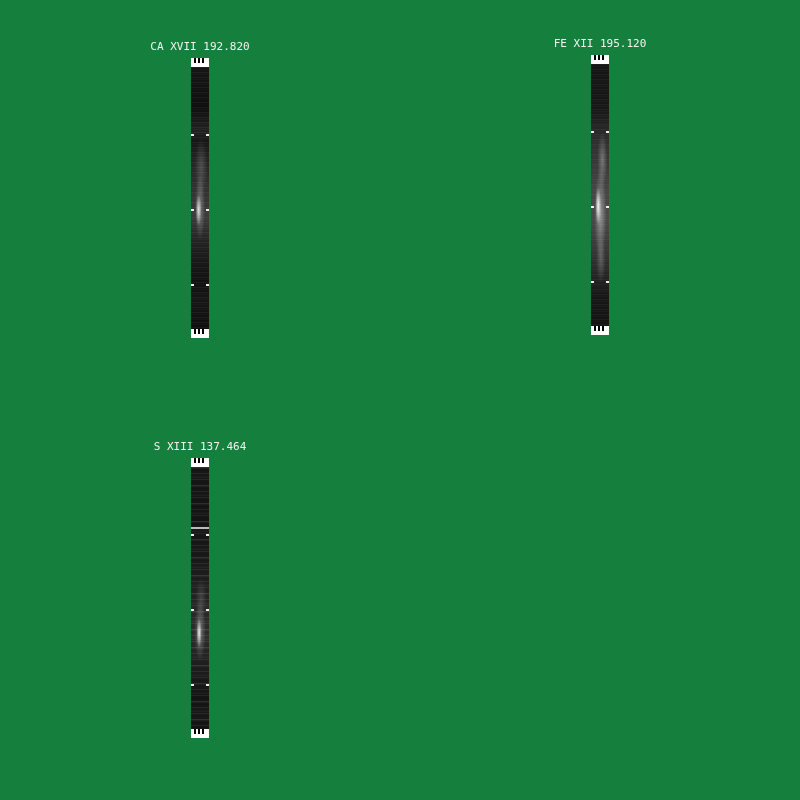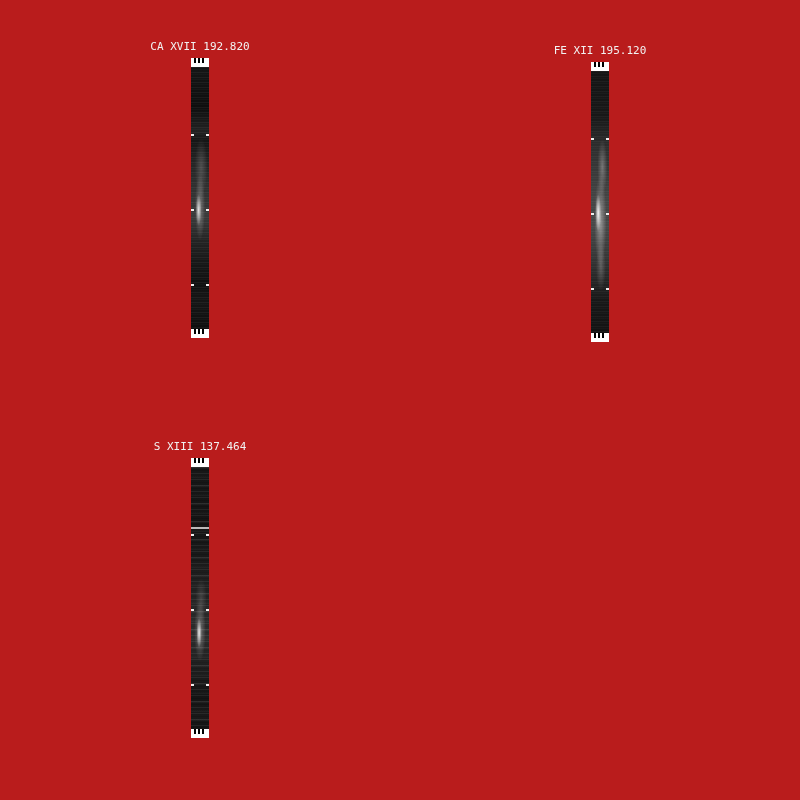--- a/index.html
+++ b/index.html
@@ -1,20 +1,20 @@
 <!DOCTYPE html>
 <html><head>
 <meta charset="utf-8">
 <style>
   html,body{margin:0;padding:0;background:#000;}
-  #screen{position:relative;width:800px;height:800px;background:#b91c1c;overflow:hidden;
+  #screen{position:relative;width:800px;height:800px;background:#15803d;overflow:hidden;
           font-family:"DejaVu Sans Mono","Liberation Mono",monospace;}
   .panel{position:absolute;width:120px;}
   .p1{left:140px;top:41px;}
-  .p2{left:540px;top:45px;}
+  .p2{left:540px;top:38px;}
   .p3{left:140px;top:441px;}
   .ptitle{height:12px;line-height:12px;font-size:11px;color:#f2f2f2;text-align:center;
           white-space:nowrap;margin-bottom:5px;letter-spacing:0px;}
   .strip{position:relative;width:18px;height:280px;margin:0 auto;background:#000;}
   .cap{position:absolute;left:0;right:0;height:9px;background:#ffffff;}
   .cap.top{top:0;}
   .cap.bot{bottom:0;}
   .ctick{position:absolute;top:0;width:2px;height:5px;background:#000;}
   .ct1{left:3px;} .ct2{left:7px;} .ct3{left:11px;}
   .data{position:absolute;left:0;right:0;top:9px;bottom:9px;overflow:hidden;}

